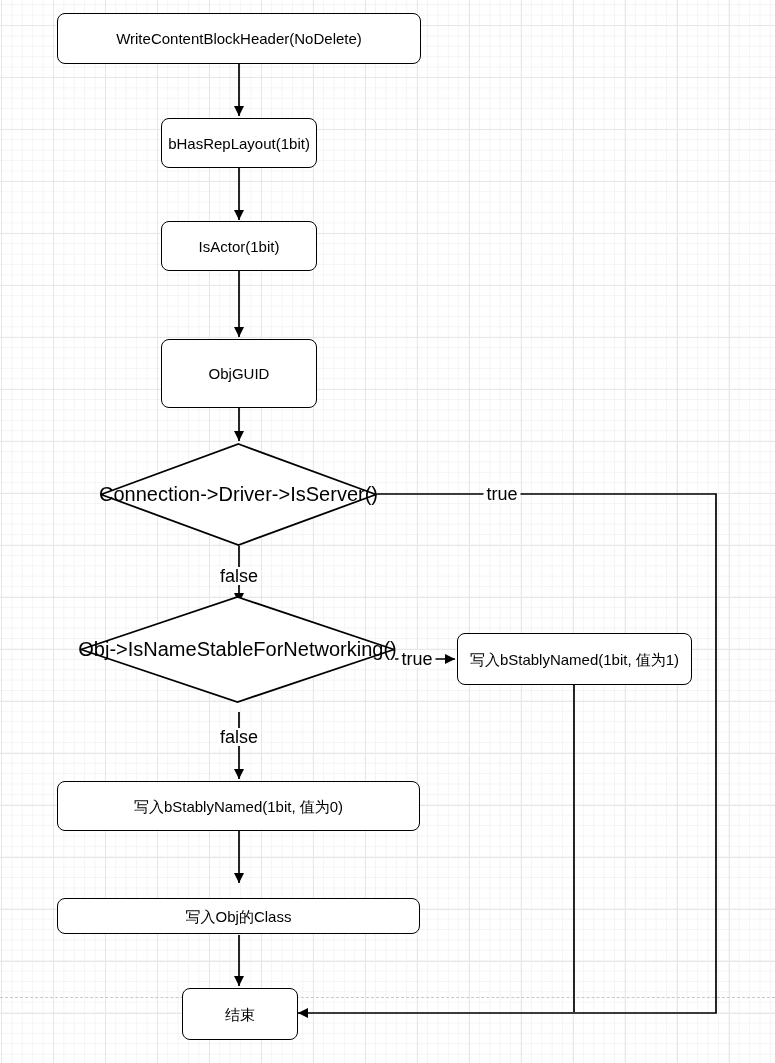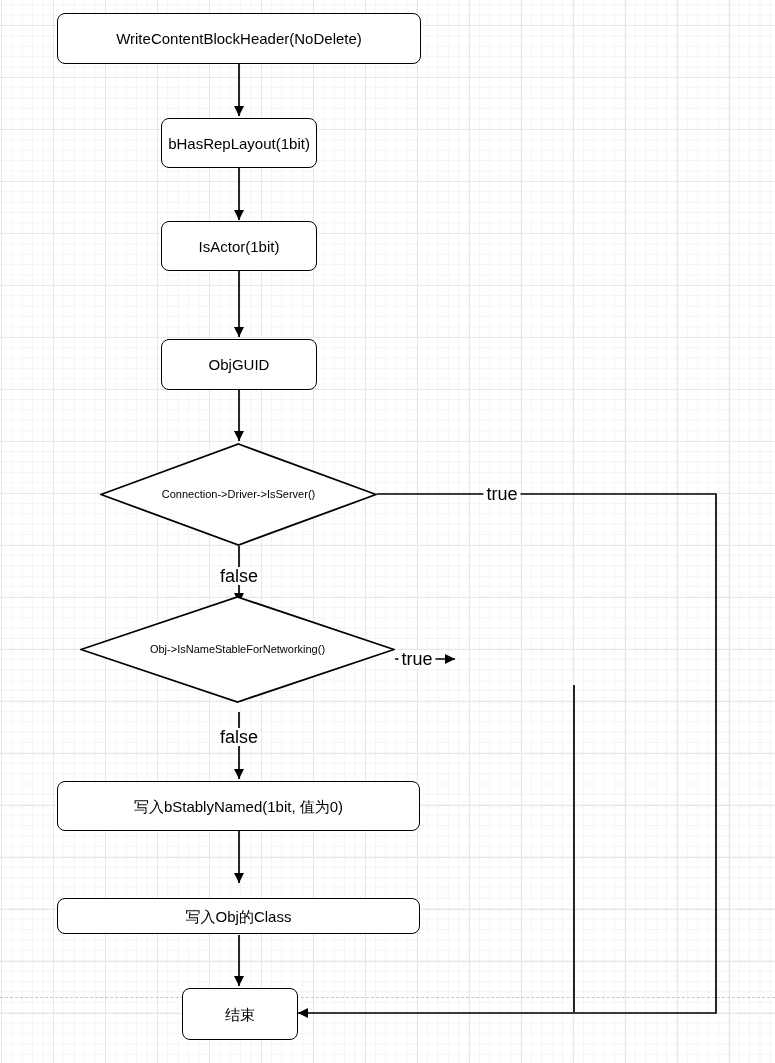--- a/index.html
+++ b/index.html
@@ -28,21 +28,21 @@
   }
   .node{
     position:absolute;box-sizing:border-box;background:#ffffff;
     border:1.8px solid #000000;border-radius:8px;
     display:flex;align-items:center;justify-content:center;
     font-size:15px;line-height:19px;text-align:center;z-index:3;
   }
   .node .lbl{padding:0 4px}
   .decision{background:transparent;border:none;border-radius:0;z-index:3}
   .decision svg{position:absolute;left:0;top:0}
-  .decision .dlabel{position:relative;z-index:1;font-size:11px;text-align:center;white-space:nowrap}
+  .decision .dlabel{position:relative;z-index:1;font-size:20px;text-align:center;white-space:nowrap}
 </style>
 </head>
 <body>
 
 <div class="canvas">
 
   <div class="page-break"></div>
 
   <svg class="edges" width="775" height="1063">
     <defs>
@@ -75,38 +75,41 @@
   </div>
 
   <div class="node" style="left:161px;top:118px;width:156px;height:50px">
     <span class="lbl">bHasRepLayout(1bit)</span>
   </div>
 
   <div class="node" style="left:161px;top:221px;width:156px;height:50px">
     <span class="lbl">IsActor(1bit)</span>
   </div>
 
-  <div class="node" style="left:161px;top:339px;width:156px;height:51px">
+  <div class="node" style="left:161px;top:339px;width:156px;height:69px">
     <span class="lbl">ObjGUID</span>
   </div>
 
   <div class="node decision" style="left:100px;top:443px;width:277px;height:103px">
     <svg width="277" height="103">
       <polygon points="138.5,1 276,51.5 138.5,102 1,51.5" fill="#ffffff" stroke="#000000" stroke-width="1.8"></polygon>
     </svg>
     <span class="dlabel">Connection-&gt;Driver-&gt;IsServer()</span>
   </div>
 
   <div class="node decision" style="left:80px;top:596px;width:315px;height:107px">
     <svg width="315" height="107">
       <polygon points="157.5,1 314,53.5 157.5,106 1,53.5" fill="#ffffff" stroke="#000000" stroke-width="1.8"></polygon>
     </svg>
     <span class="dlabel">Obj-&gt;IsNameStableForNetworking()</span>
   </div>
 
+  <div class="node" style="left:457px;top:633px;width:235px;height:52px">
+    <span class="lbl">写入bStablyNamed(1bit, 值为1)</span>
+  </div>
 
   <div class="node" style="left:57px;top:781px;width:363px;height:50px">
     <span class="lbl">写入bStablyNamed(1bit, 值为0)</span>
   </div>
 
   <div class="node" style="left:57px;top:898px;width:363px;height:36px">
     <span class="lbl">写入Obj的Class</span>
   </div>
 
   <div class="node" style="left:182px;top:988px;width:116px;height:52px">

